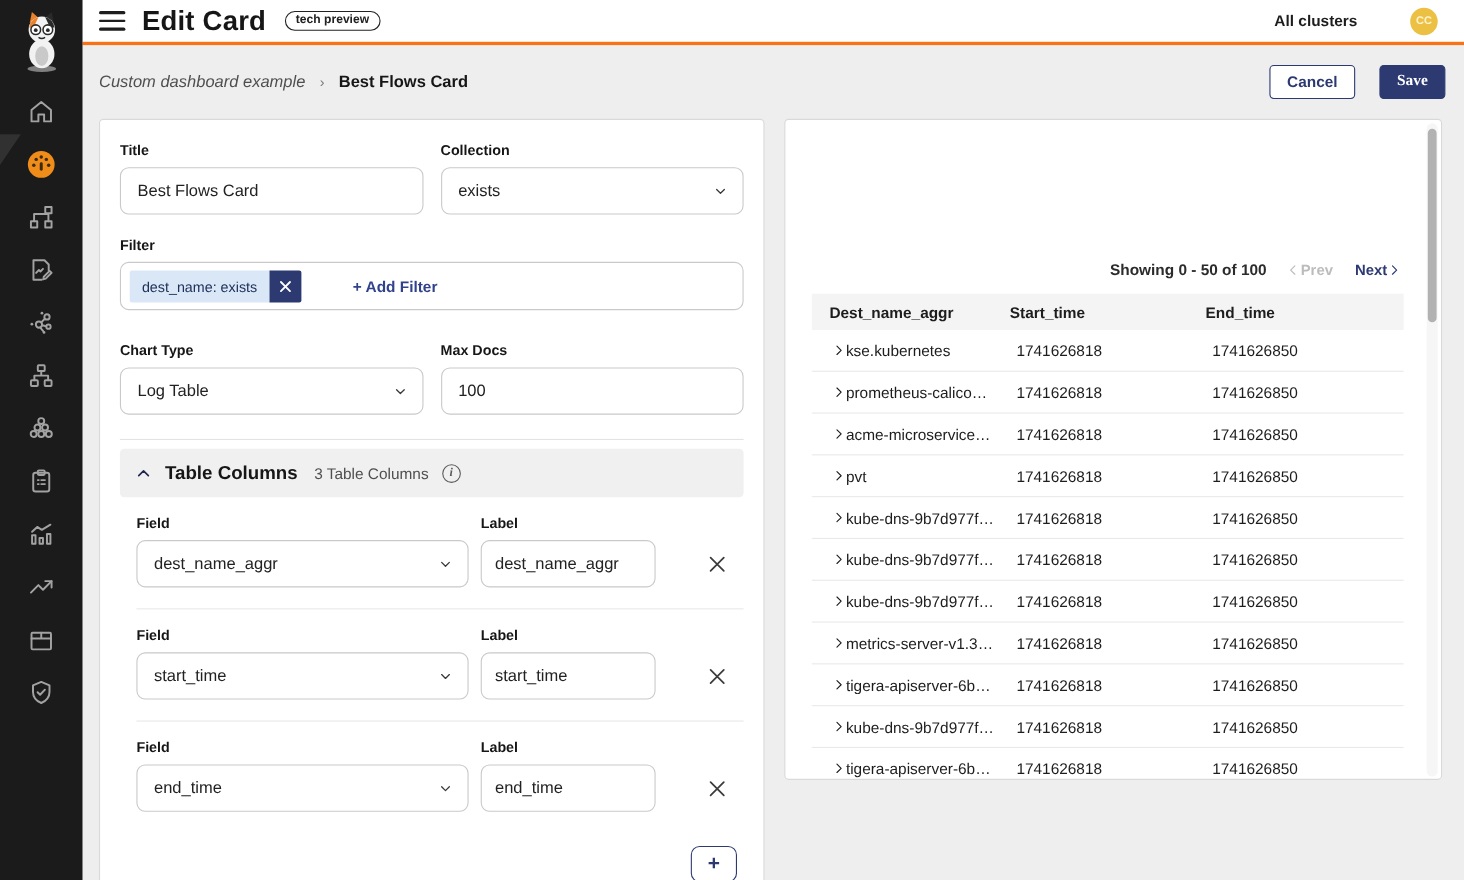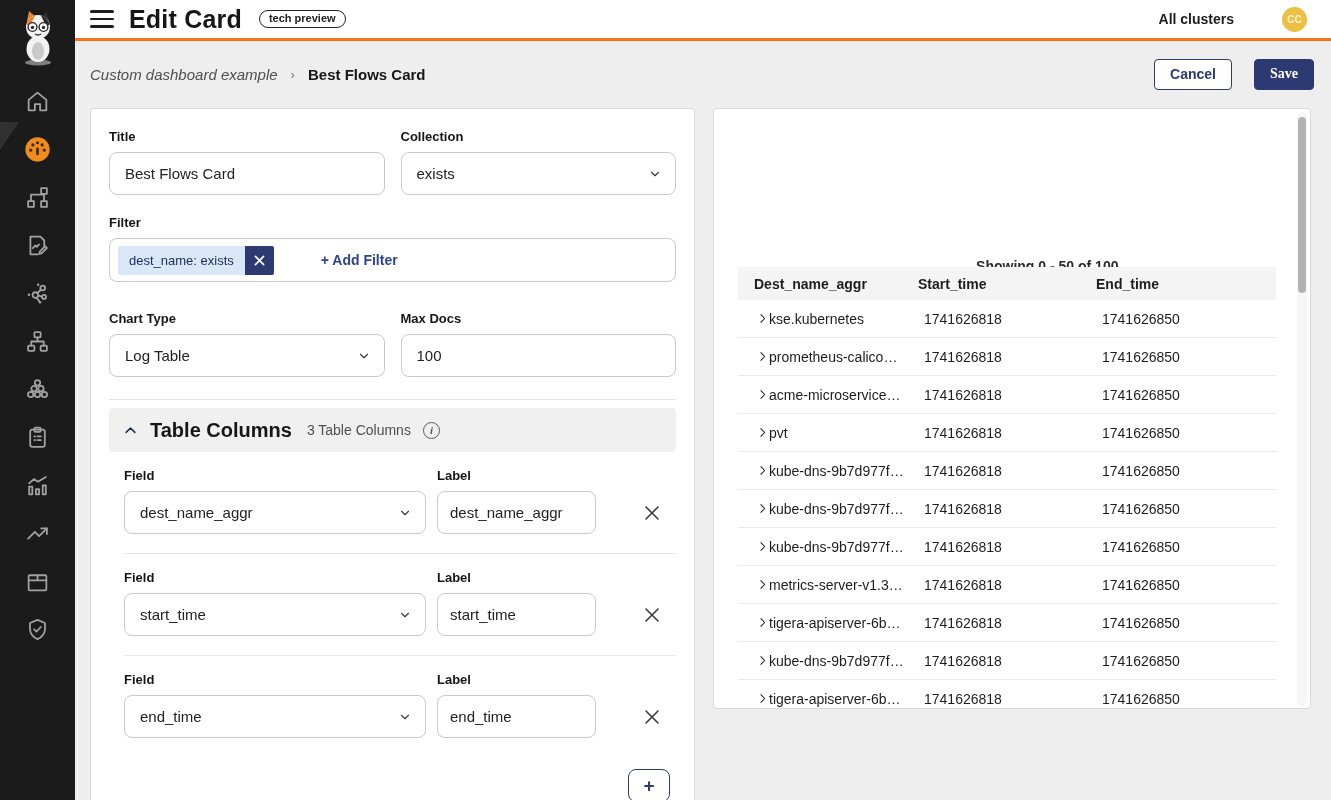--- a/index.html
+++ b/index.html
@@ -62,44 +62,44 @@
   .chip-x { width:29px; background:#2d3a72; border:none; border-radius:0 2px 2px 0; display:flex;
     align-items:center; justify-content:center; cursor:pointer; }
   .chip-x svg { stroke:#ffffff; stroke-width:1.8; stroke-linecap:round; }
   .add-filter { margin-left:47px; font-size:14px; font-weight:600; color:#31428c; background:none; border:none;
     font-family:inherit; cursor:pointer; }
   .divider { border:none; border-top:1px solid #e3e3e3; margin:22px 0 0; }
   
   .section-band { margin-top:8px; height:44px; background:#f0f0f0; border-radius:4px;
     display:flex; align-items:center; padding:0 14px; gap:12px; cursor:pointer; }
   .section-band svg { stroke:#20284f; fill:none; stroke-width:2.4; stroke-linecap:round; stroke-linejoin:round; flex:none; }
-  .section-title { font-size:20px; font-weight:700; color:#161616; }
+  .section-title { font-size:17px; font-weight:700; color:#161616; }
   .section-count { font-size:14px; color:#4f4f4f; margin-left:3px; }
   .info-icon { width:17px; height:17px; border:1.3px solid #5a5a5a; border-radius:50%; color:#5a5a5a;
     font-size:11px; font-weight:700; display:flex; align-items:center; justify-content:center; cursor:pointer;
     font-family:"Liberation Serif", serif; font-style:italic; }
   .col-rows { padding-left:15px; }
   .col-row { display:flex; align-items:flex-start; padding:16px 0 19px; border-bottom:1px solid #e8e8e8; }
   .col-row:last-child { border-bottom:none; }
   .col-field { width:302px; }
   .col-label { width:159px; margin-left:11px; }
   .col-label .text-input { padding:0 12px; }
   .x-wrap { margin-left:auto; margin-right:10px; align-self:flex-end; height:43px; display:flex; align-items:center; }
   .remove-btn { background:none; border:none; cursor:pointer; width:28px; height:28px; display:flex; align-items:center; justify-content:center; }
   .remove-btn svg { stroke:#3c3c3c; stroke-width:1.6; stroke-linecap:round; }
   .add-col-row { display:flex; justify-content:flex-end; padding:12px 6px 0 0; }
   .add-col-btn { width:42px; height:33px; border:1.5px solid #2d3a72; background:#fff; color:#2d3a72;
     border-radius:8px; font-size:19px; font-weight:600; cursor:pointer; line-height:1; font-family:inherit; }
   
   .pagination { position:absolute; top:130px; right:36px; display:flex; align-items:center; gap:18px; }
-  .pagination { top:142px; }
+  .pagination { top:128px; }
   .showing { font-size:14px; font-weight:600; color:#2b2b2b; }
   .pager { display:flex; align-items:center; gap:20px; }
-  .pager-prev, .pager-next { display:flex; align-items:center; gap:18px; background:none; border:none;
-    font-family:inherit; font-size:13.5px; font-weight:400; cursor:pointer;margin-top:14px; }
+  .pager-prev, .pager-next { display:flex; align-items:center; gap:0; background:none; border:none;
+    font-family:inherit; font-size:13.5px; font-weight:700; cursor:pointer; }
   .pager-prev { color:#bcbcbc; }
   .pager-next { color:#2d3a72; }
   .pager svg { fill:none; stroke-width:2; stroke-linecap:round; stroke-linejoin:round; }
   .pager-prev svg { stroke:#bcbcbc; }
   .pager-next svg { stroke:#2d3a72; }
   .ptable { position:absolute; left:24px; top:158px; width:538px; }
   .t-head { display:grid; grid-template-columns:164px 178px 1fr; background:#f4f4f4; height:33px; align-items:center; }
   .t-head > div { font-size:14px; font-weight:700; color:#1d1d1d; padding-left:16px; }
   .t-row { display:grid; grid-template-columns:164px 178px 1fr; height:38px; align-items:center; border-bottom:1px solid #e9e9e9; }
   .t-name { padding-left:18px; display:flex; align-items:center; font-size:14px; color:#1d1d1d; white-space:nowrap; overflow:hidden; }

